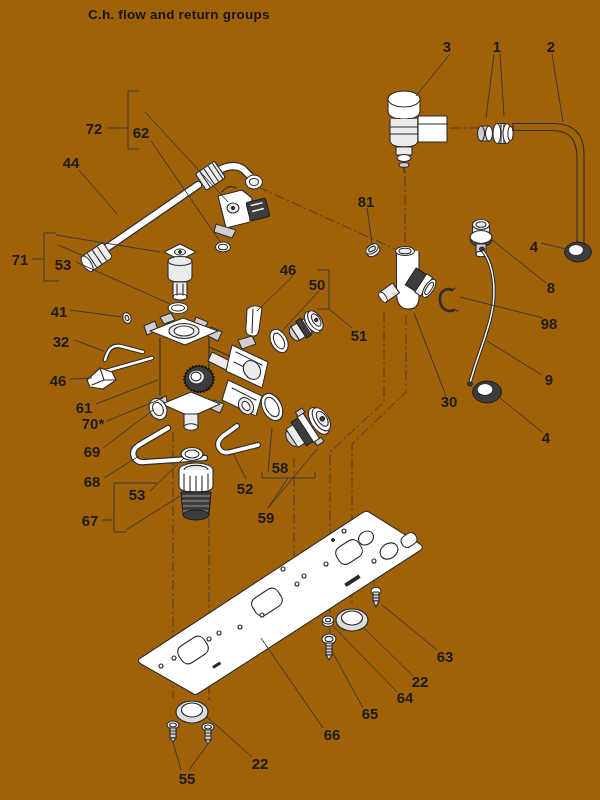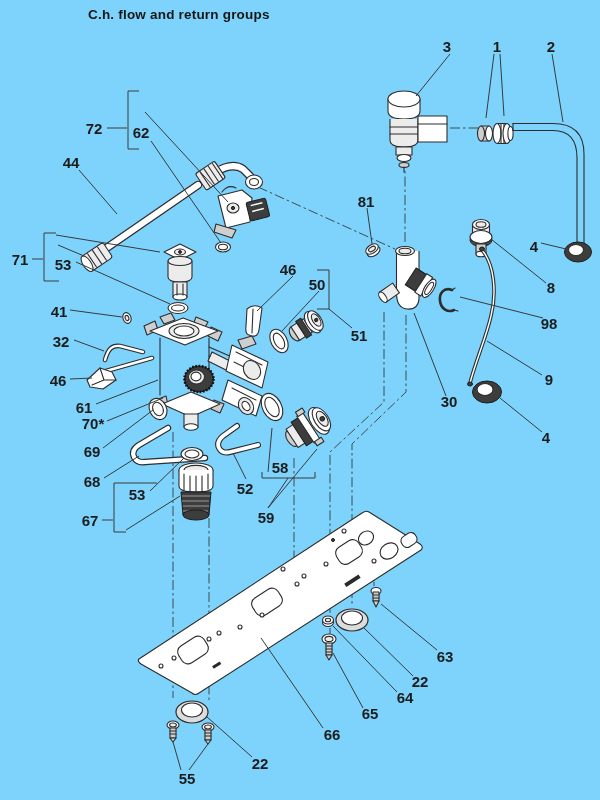--- a/index.html
+++ b/index.html
@@ -1,16 +1,16 @@
 <!DOCTYPE html>
 <html><head>
 <meta charset="utf-8">
 <style>
   html,body{margin:0;padding:0;background:#fff;}
-  .page{position:relative;width:600px;height:800px;background:#7dd3fc;overflow:hidden;
+  .page{position:relative;width:600px;height:800px;background:#a16207;overflow:hidden;
         font-family:"Liberation Sans",sans-serif;}
   .title{position:absolute;left:88px;top:7px;font-size:13.5px;font-weight:600;
          color:#161616;letter-spacing:.2px;}
   svg{position:absolute;left:0;top:0;}
   .ln{fill:none;stroke:#2d2d2d;stroke-width:1.1;stroke-linecap:round;stroke-linejoin:round;}
   .fw{fill:#ffffff;stroke:#2d2d2d;stroke-width:1.1;stroke-linejoin:round;}
   .fl{fill:#ececec;stroke:#2d2d2d;stroke-width:1.1;stroke-linejoin:round;}
   .fm{fill:#cfcfcf;stroke:#2d2d2d;stroke-width:1.1;stroke-linejoin:round;}
   .fd{fill:#3d3d3d;stroke:#1d1d1d;stroke-width:1;stroke-linejoin:round;}
   .ldr{fill:none;stroke:#3a3a3a;stroke-width:1;}

